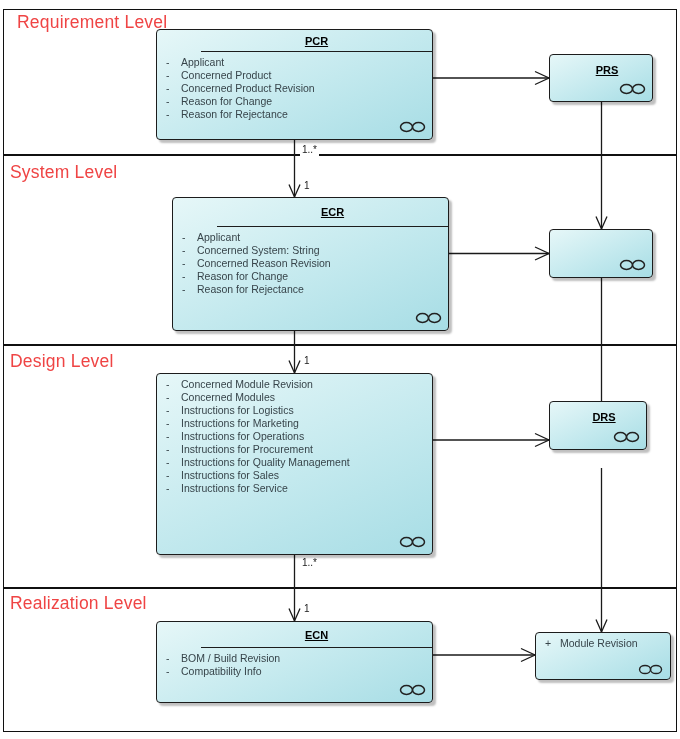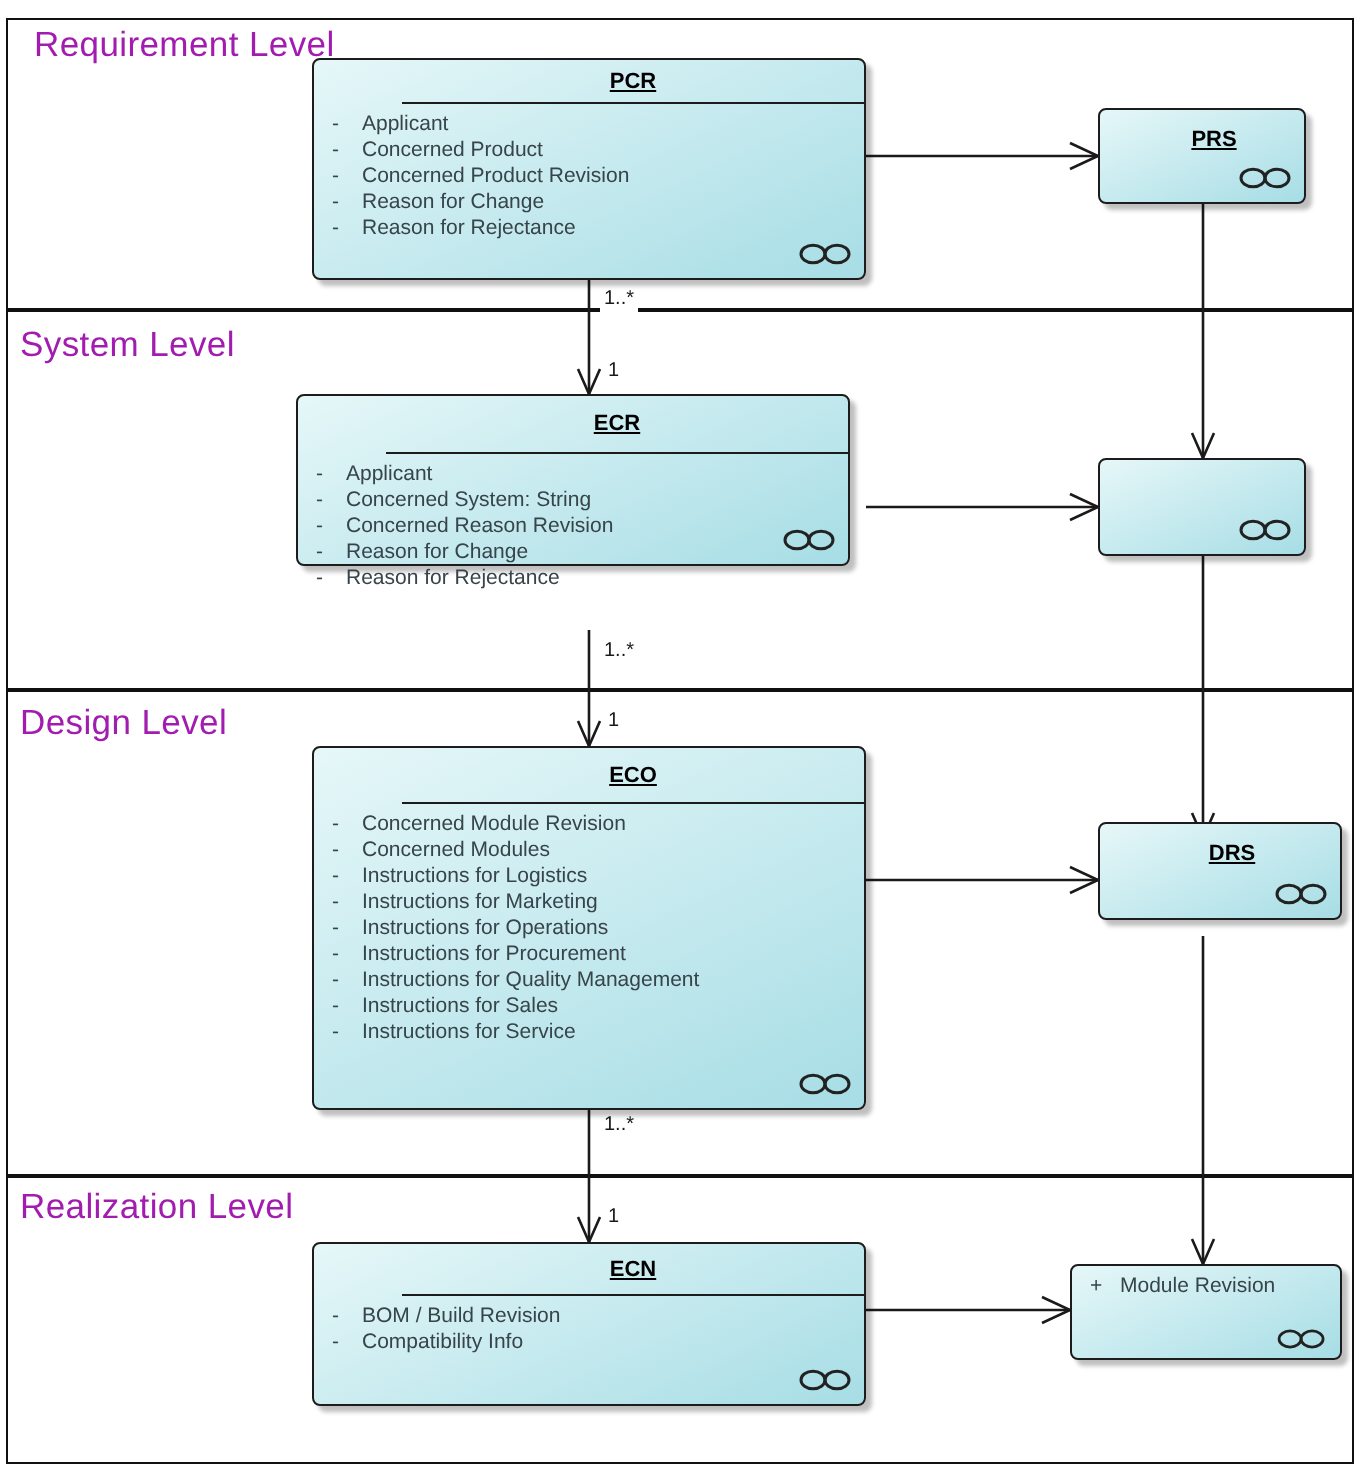--- a/index.html
+++ b/index.html
@@ -1,21 +1,21 @@
 <!DOCTYPE html>
 <html style="--box-fill-top: #e6f7f8; --box-fill-mid: #c3e9ee; --box-fill-bottom: #a7dde5; --box-border: #1c1c1c; --line: #1a1a1a; --frame: #101010;"><head>
 <meta charset="utf-8">
 <style>
   html,body{margin:0;padding:0;background:#fff;}
   .canvas{position:relative;width:680px;height:739px;background:#fff;overflow:hidden;
           font-family:"Liberation Sans",sans-serif;}
   .frame{position:absolute;left:3px;top:9px;width:674px;height:723px;
          border:1.6px solid var(--frame,#101010);box-sizing:border-box;z-index:0;}
   .divider{position:absolute;left:3px;width:674px;height:1.6px;background:var(--frame,#101010);z-index:0;}
-  .section-label{position:absolute;font-size:17.5px;color:#a21caf;white-space:nowrap;z-index:0;letter-spacing:0.2px;}
+  .section-label{position:absolute;font-size:17.5px;color:#ef4444;white-space:nowrap;z-index:0;letter-spacing:0.2px;}
   .conn-layer{position:absolute;left:0;top:0;z-index:1;}
   .conn{stroke:var(--line,#1a1a1a);stroke-width:1.3;fill:none;}
   .mult{position:absolute;font-size:10px;color:#1a1a1a;background:#fff;padding:0 2px;
         line-height:12px;z-index:2;white-space:nowrap;}
   .uml-box{position:absolute;box-sizing:border-box;z-index:3;
            background:linear-gradient(155deg,var(--box-fill-top,#e6f7f8) 0%,var(--box-fill-mid,#c3e9ee) 55%,var(--box-fill-bottom,#a7dde5) 100%);
            border:1.4px solid var(--box-border,#1c1c1c);border-radius:4px;
            box-shadow:3px 3px 2px rgba(0,0,0,0.25);}
   .uml-title{display:flex;align-items:center;justify-content:center;
              font-weight:bold;font-size:11px;color:#000;}
@@ -129,21 +129,21 @@
   <div class="uml-box simple" style="left:549px;top:54px;width:104px;height:48px">
     <div class="uml-title">
       <span>PRS</span>
     </div>
     <svg class="composite" width="28" height="12" viewBox="0 0 28 12">
         <ellipse cx="7.5" cy="6" rx="6" ry="4.4"></ellipse>
         <ellipse cx="19.5" cy="6" rx="6" ry="4.4"></ellipse>
       </svg>
   </div>
 
-  <div class="uml-box" style="left:148px;top:197px;width:277px;height:86px">
+  <div class="uml-box" style="left:172px;top:197px;width:277px;height:134px">
     <div class="uml-title sep" style="height:28px">
       <span>ECR</span>
     </div>
     <div class="attrs">
       <div class="attr-row">
           <span class="vis">-</span>
           <span>Applicant</span>
         </div>
       <div class="attr-row">
           <span class="vis">-</span>
@@ -169,23 +169,20 @@
   </div>
 
   <div class="uml-box simple" style="left:549px;top:229px;width:104px;height:49px">
     <svg class="composite" width="28" height="12" viewBox="0 0 28 12">
         <ellipse cx="7.5" cy="6" rx="6" ry="4.4"></ellipse>
         <ellipse cx="19.5" cy="6" rx="6" ry="4.4"></ellipse>
       </svg>
   </div>
 
   <div class="uml-box" style="left:156px;top:373px;width:277px;height:182px">
-    <div class="uml-title sep" style="height:27px">
-      <span>ECO</span>
-    </div>
     <div class="attrs">
       <div class="attr-row">
           <span class="vis">-</span>
           <span>Concerned Module Revision</span>
         </div>
       <div class="attr-row">
           <span class="vis">-</span>
           <span>Concerned Modules</span>
         </div>
       <div class="attr-row">
@@ -216,21 +213,21 @@
           <span class="vis">-</span>
           <span>Instructions for Service</span>
         </div>
     </div>
     <svg class="composite" width="28" height="12" viewBox="0 0 28 12">
         <ellipse cx="7.5" cy="6" rx="6" ry="4.4"></ellipse>
         <ellipse cx="19.5" cy="6" rx="6" ry="4.4"></ellipse>
       </svg>
   </div>
 
-  <div class="uml-box simple" style="left:549px;top:411px;width:122px;height:49px">
+  <div class="uml-box simple" style="left:549px;top:401px;width:98px;height:49px">
     <div class="uml-title">
       <span>DRS</span>
     </div>
     <svg class="composite" width="28" height="12" viewBox="0 0 28 12">
         <ellipse cx="7.5" cy="6" rx="6" ry="4.4"></ellipse>
         <ellipse cx="19.5" cy="6" rx="6" ry="4.4"></ellipse>
       </svg>
   </div>
 
   <div class="uml-box" style="left:156px;top:621px;width:277px;height:82px">

